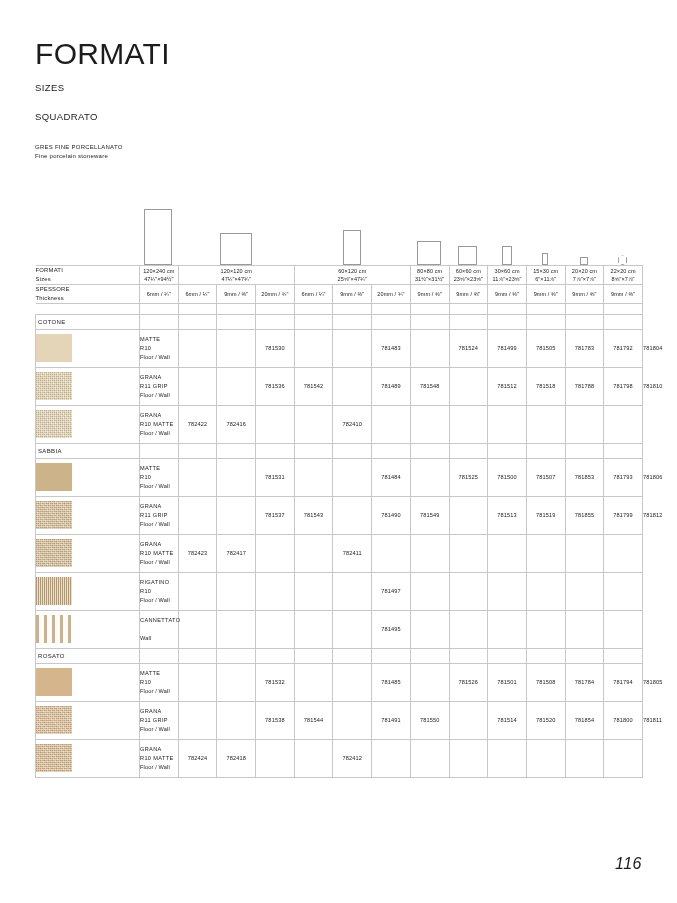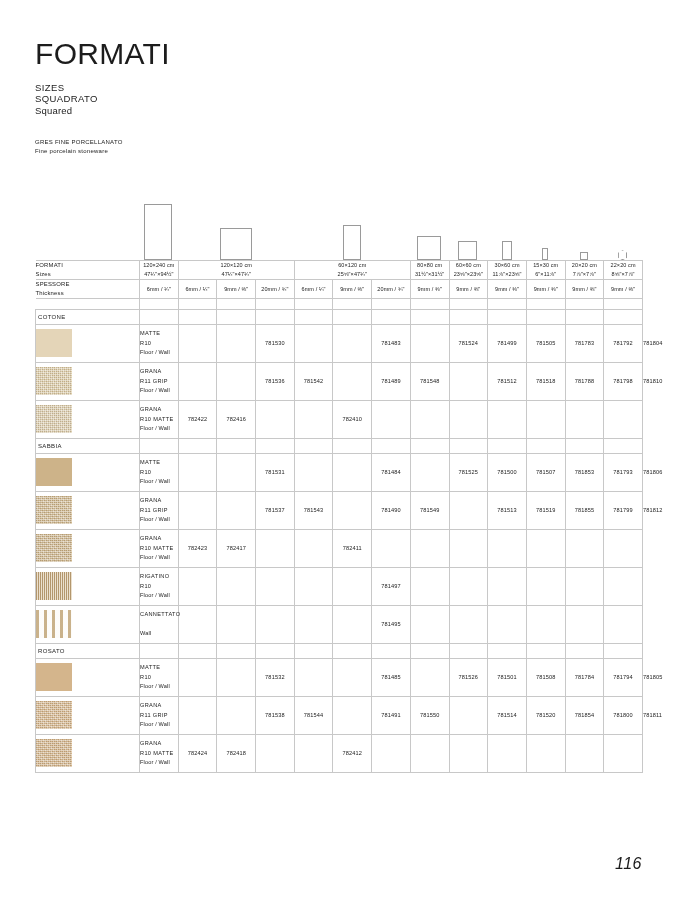--- a/index.html
+++ b/index.html
@@ -25,21 +25,21 @@
     line-height: 1.05;
   }
   .subtitle {
     font-size: 9.5px;
     letter-spacing: 0.4px;
     margin-top: 12px;
   }
   .section-it {
     font-size: 9.5px;
     letter-spacing: 0.4px;
-    margin-top: 0;
+    margin-top: 18px;
     line-height: 1.35;
   }
   .section-en { font-size: 9.5px; letter-spacing: 0.2px; line-height: 1.35; }
   .material {
     margin-top: 20px;
     font-size: 6px;
     letter-spacing: 0.25px;
     line-height: 1.5;
   }
 
@@ -153,21 +153,20 @@
   }
 </style>
 </head>
 <body>
 
 <div class="page">
 
   <h1 class="title">FORMATI</h1>
   <div class="subtitle">SIZES</div>
   <div class="section-it">SQUADRATO</div>
-  <div class="section-en">Squared</div>
   <div class="material">
     <div>GRES FINE PORCELLANATO</div>
     <div>Fine porcelain stoneware</div>
   </div>
 
   <div class="shapes" id="shapes-strip">
       <div style="width:104px"></div>
       <div class="shape-slot" style="width:38.69230769230769px">
         <div class="shape-box" style="width:28px;height:56px"></div>
       </div>

